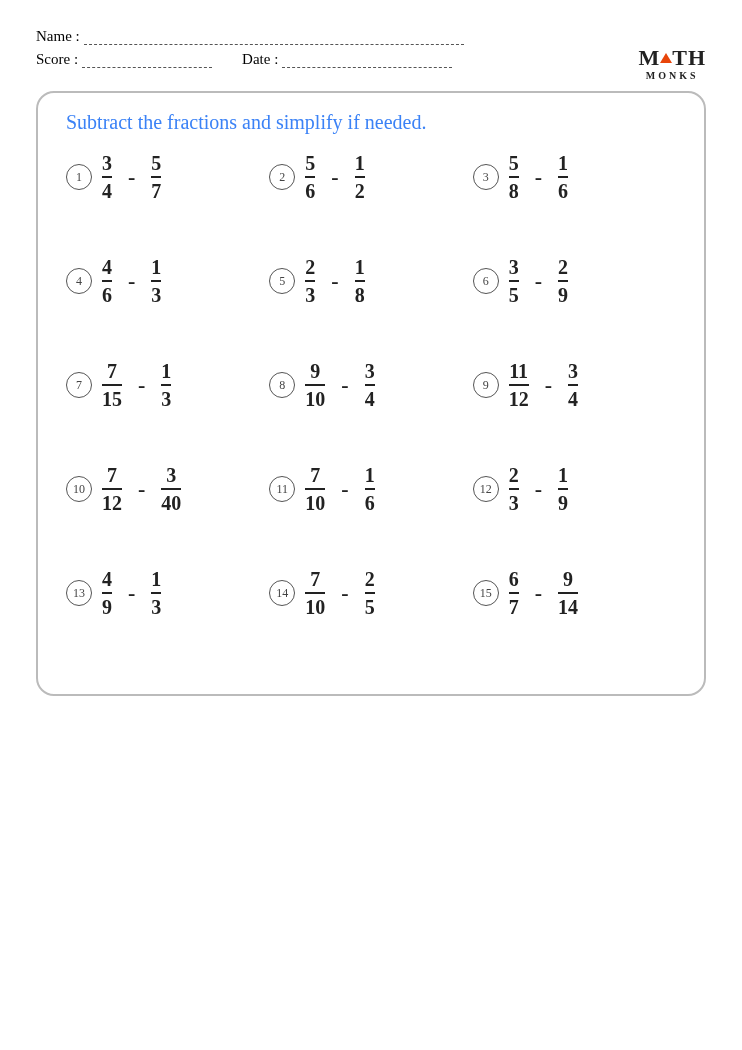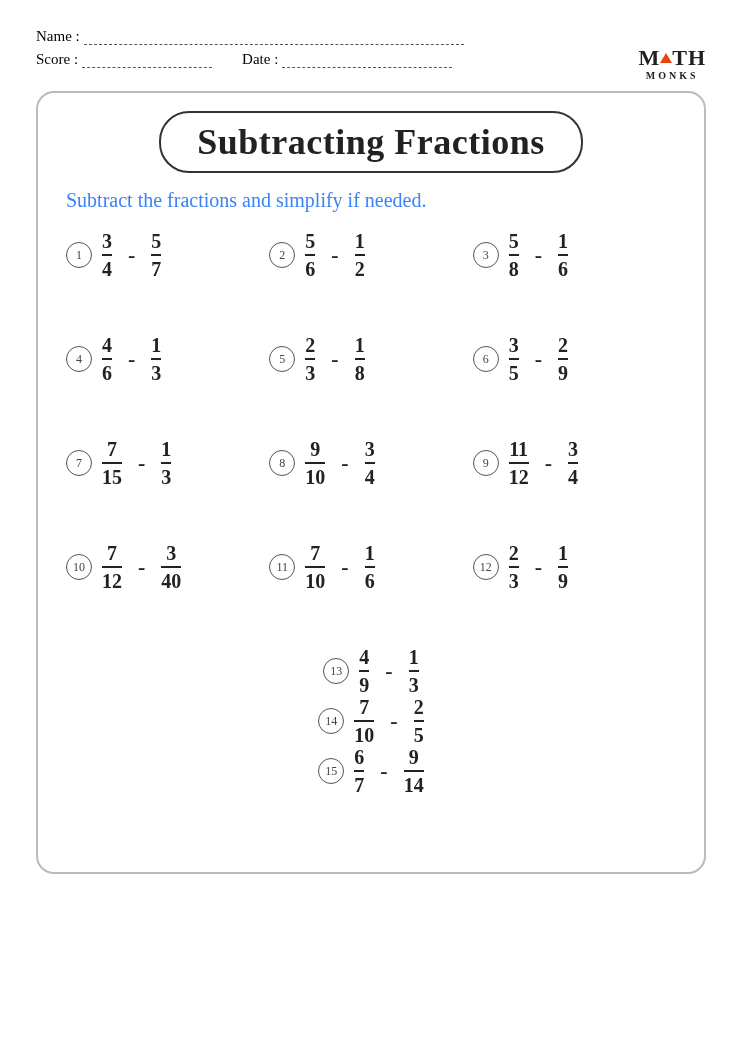--- a/index.html
+++ b/index.html
@@ -141,21 +141,20 @@
       gap: 0;
     }
 
     .problems-row {
       display: flex;
       align-items: center;
       margin-bottom: 54px;
     }
 
     .problems-row:last-child {
-      flex-direction: column;
     }
 
     .problem {
       display: flex;
       align-items: center;
       gap: 10px;
       flex: 1;
     }
 
     
@@ -234,23 +233,20 @@
     <div class="logo">
       <div class="logo-math">
         M<span class="logo-triangle"></span>TH
       </div>
       <div class="logo-monks">MONKS</div>
     </div>
   </div>
 
   <div class="main-container">
 
-    <div class="title-wrapper">
-      <div class="title-box">Subtracting Fractions</div>
-    </div>
 
     <div class="instructions">Subtract the fractions and simplify if needed.</div>
 
     <div class="problems-grid" id="problems-container">
     <div class="problems-row">
           <div class="problem">
             <div class="prob-num">1</div>
             <div class="fraction">
               <span class="frac-top">3</span>
                          <span class="frac-bar"></span>

